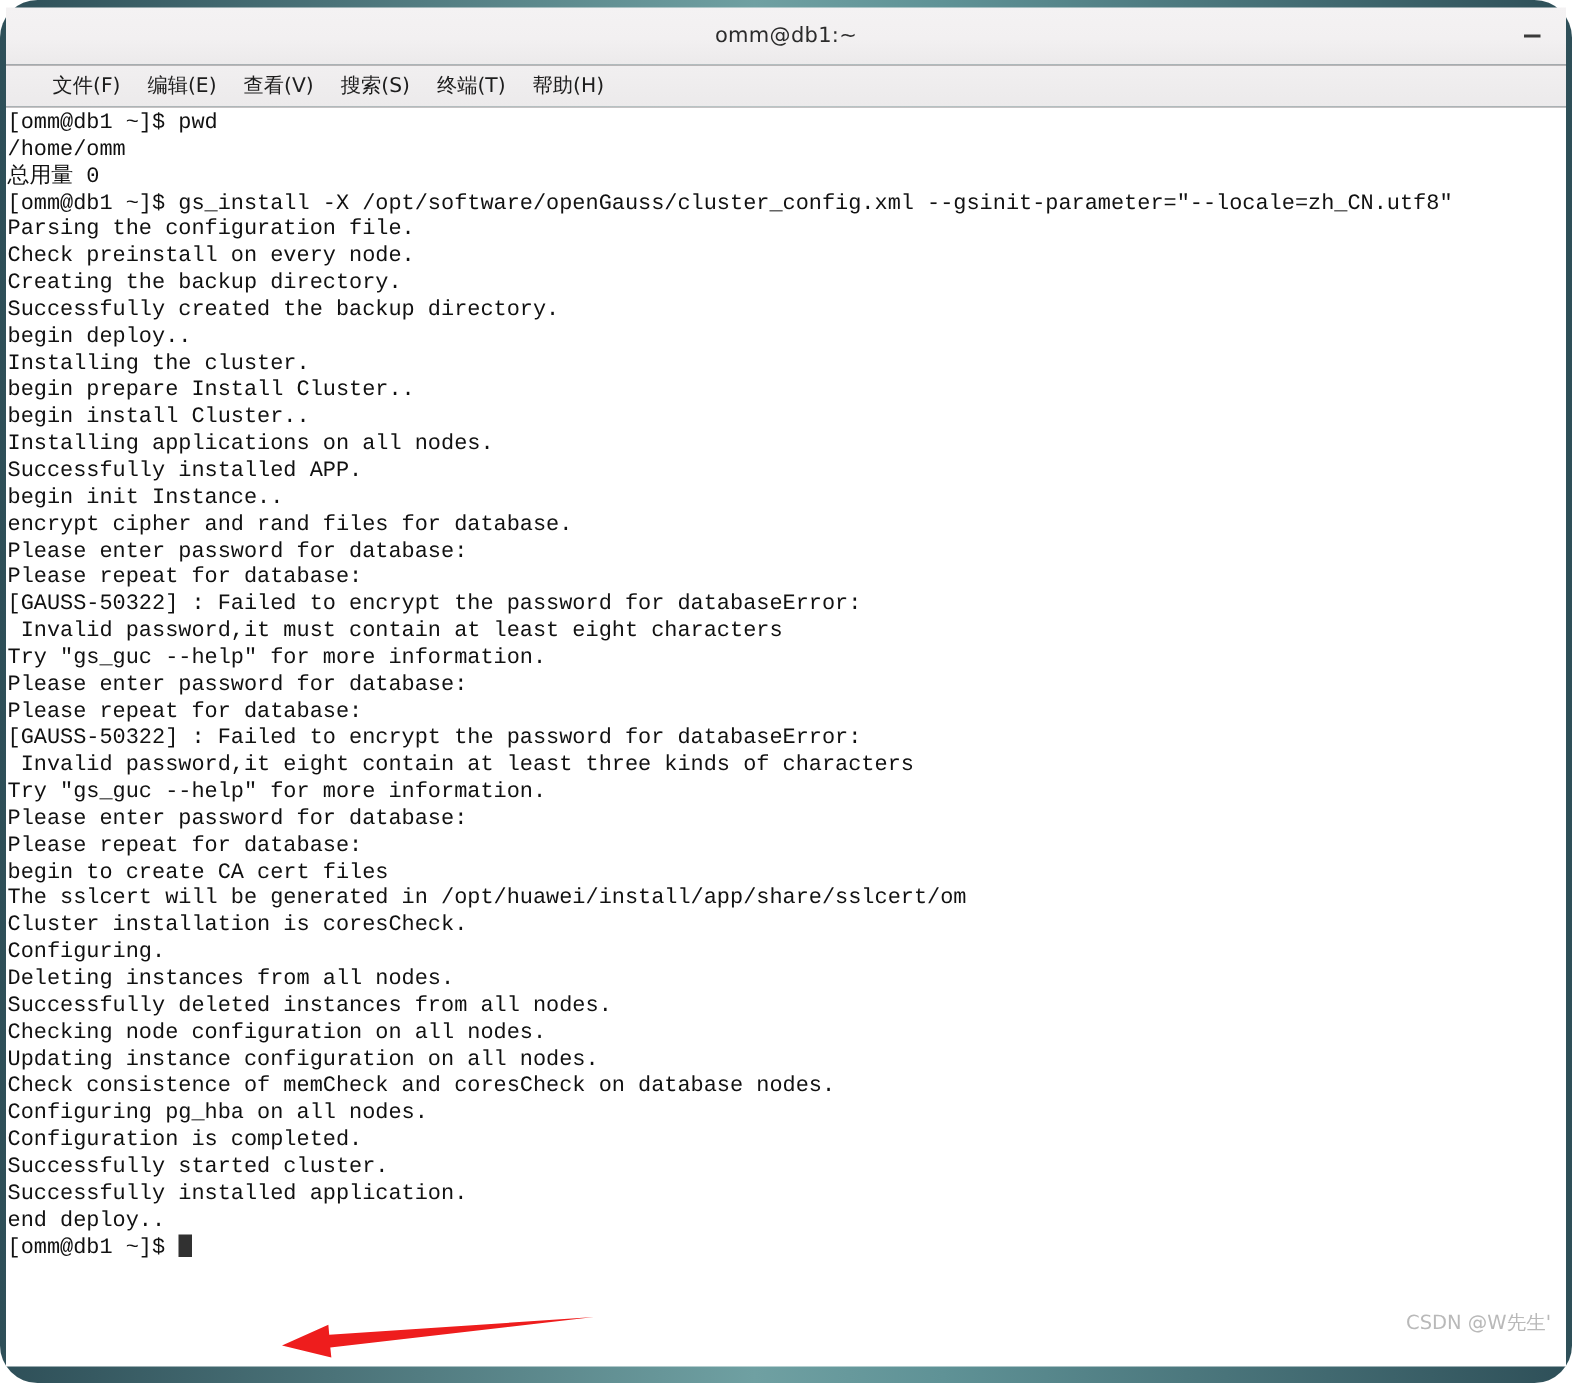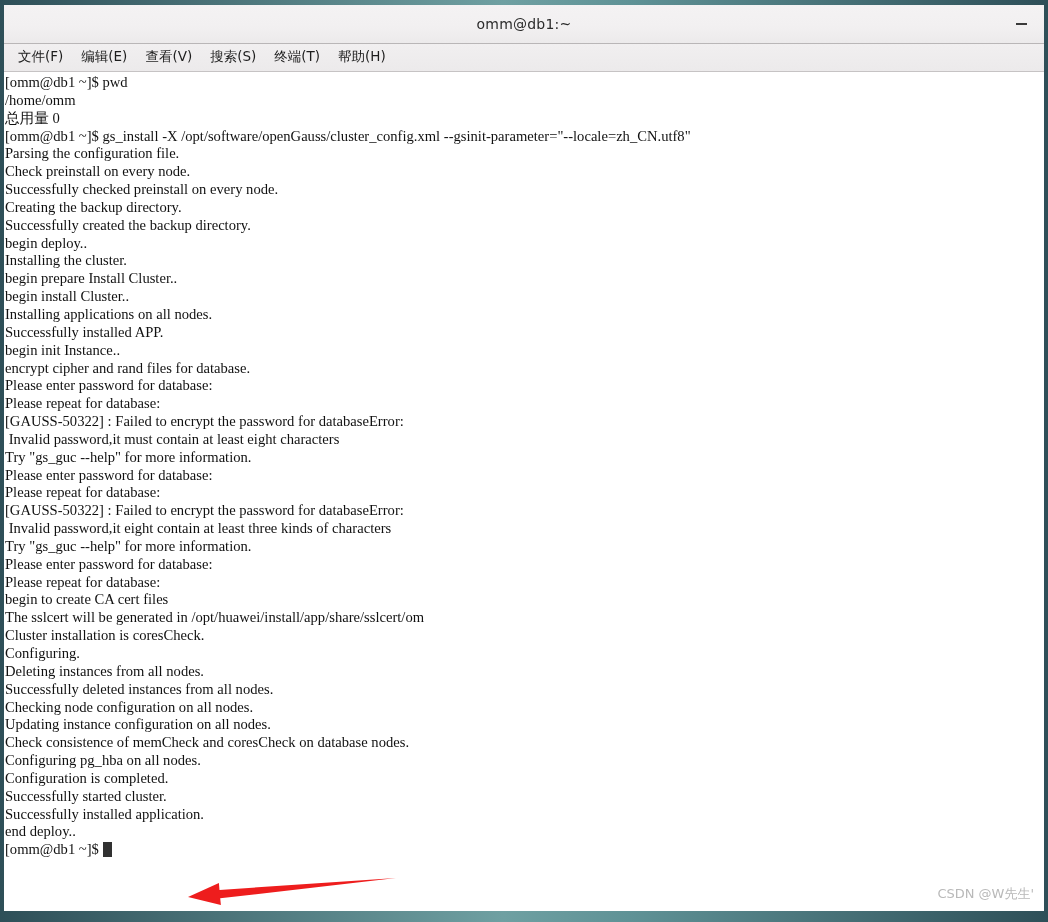--- a/index.html
+++ b/index.html
@@ -15,20 +15,21 @@
   }
 
   
   .window {
     position: relative;
     width: 1048px;
     height: 922px;
     box-sizing: border-box;
     background: linear-gradient(to right, #2e4f58 0%, #6fa0a2 48%, #5f9296 60%, #2e4f58 100%);
     padding: 5px 4px 5px 4px;
+    border-radius: 25px;
   }
 
   
   .titlebar {
     position: relative;
     height: 38px;
     background: linear-gradient(to bottom, #f4f2f3 0%, #f2f0f1 55%, #eceaeb 100%);
     border-bottom: 1px solid #b9b6b7;
     display: flex;
     align-items: center;
@@ -64,42 +65,42 @@
     background: #3a3a3a;
   }
 
   
   .menubar {
     height: 28px;
     background: linear-gradient(to bottom, #f1eff0 0%, #eceaeb 100%);
     border-bottom: 1px solid #c6c3c4;
     display: flex;
     align-items: center;
-    padding-left: 5px;
+    padding-left: 22px;
     box-sizing: border-box;
   }
   .menu-item {
     font-family: "DejaVu Sans", "Liberation Sans", sans-serif;
     font-size: 13.5px;
     color: #1d1d1d;
     padding: 2px 9px 3px 9px;
     cursor: default;
     white-space: nowrap;
   }
 
   
   .terminal {
     position: relative;
     background: #ffffff;
     height: 837px;
     overflow: hidden;
     padding: 2px 0 0 0;
   }
   .term-line {
-    font-family: Liberation Serif, serif;
+    font-family: Liberation Mono, monospace;
     font-size: 14.6px;
     line-height: 17.85px;
     color: #111111;
     white-space: pre;
     padding-left: 1px;
     letter-spacing: 0px;
   }
   .cursor-block {
     display: inline-block;
     width: 9px;
@@ -115,21 +116,21 @@
     top: 0;
     width: 1048px;
     height: 837px;
     pointer-events: none;
   }
 
   
   .watermark {
     position: absolute;
     right: 10px;
-    bottom: 8px;
+    bottom: 20px;
     font-family: "DejaVu Sans", "Liberation Sans", sans-serif;
     font-size: 13px;
     color: #b9b9b9;
     white-space: pre;
   }
 </style>
 </head>
 <body>
 
 <div class="window">
@@ -153,21 +154,20 @@
   </div>
 
   <div class="terminal">
     <div id="term-lines">
         <div class="term-line">[omm@db1 ~]$ pwd</div>
         <div class="term-line">/home/omm</div>
         <div class="term-line">总用量 0</div>
         <div class="term-line">[omm@db1 ~]$ gs_install -X /opt/software/openGauss/cluster_config.xml --gsinit-parameter="--locale=zh_CN.utf8"</div>
         <div class="term-line">Parsing the configuration file.</div>
         <div class="term-line">Check preinstall on every node.</div>
-        <div class="term-line">Successfully checked preinstall on every node.</div>
         <div class="term-line">Creating the backup directory.</div>
         <div class="term-line">Successfully created the backup directory.</div>
         <div class="term-line">begin deploy..</div>
         <div class="term-line">Installing the cluster.</div>
         <div class="term-line">begin prepare Install Cluster..</div>
         <div class="term-line">begin install Cluster..</div>
         <div class="term-line">Installing applications on all nodes.</div>
         <div class="term-line">Successfully installed APP.</div>
         <div class="term-line">begin init Instance..</div>
         <div class="term-line">encrypt cipher and rand files for database.</div>

